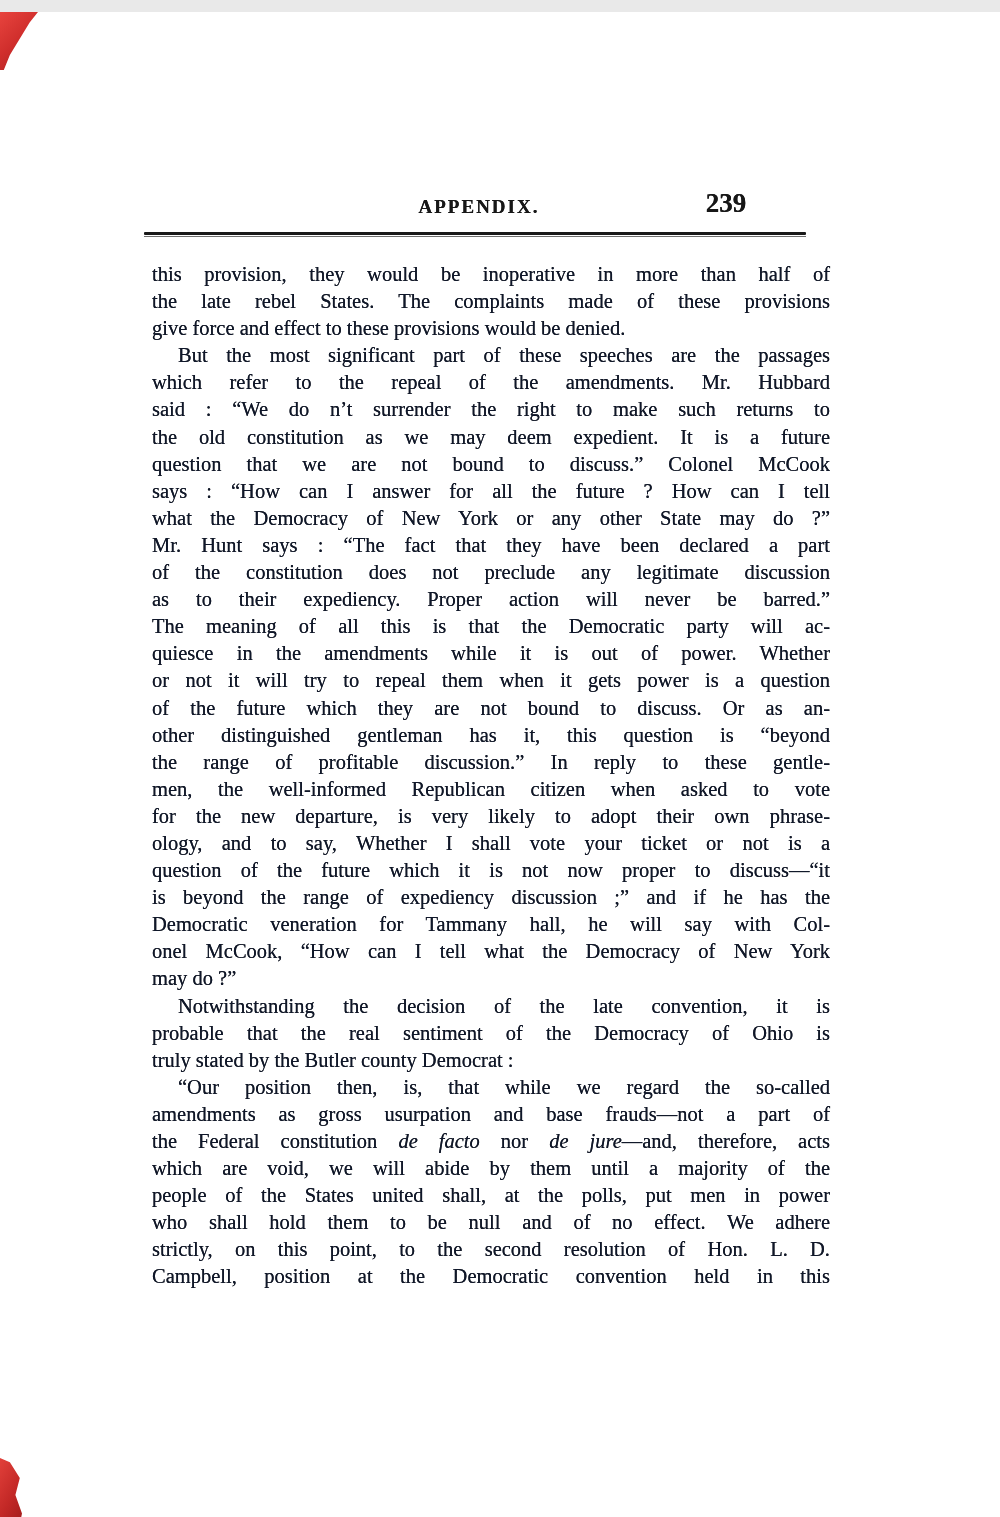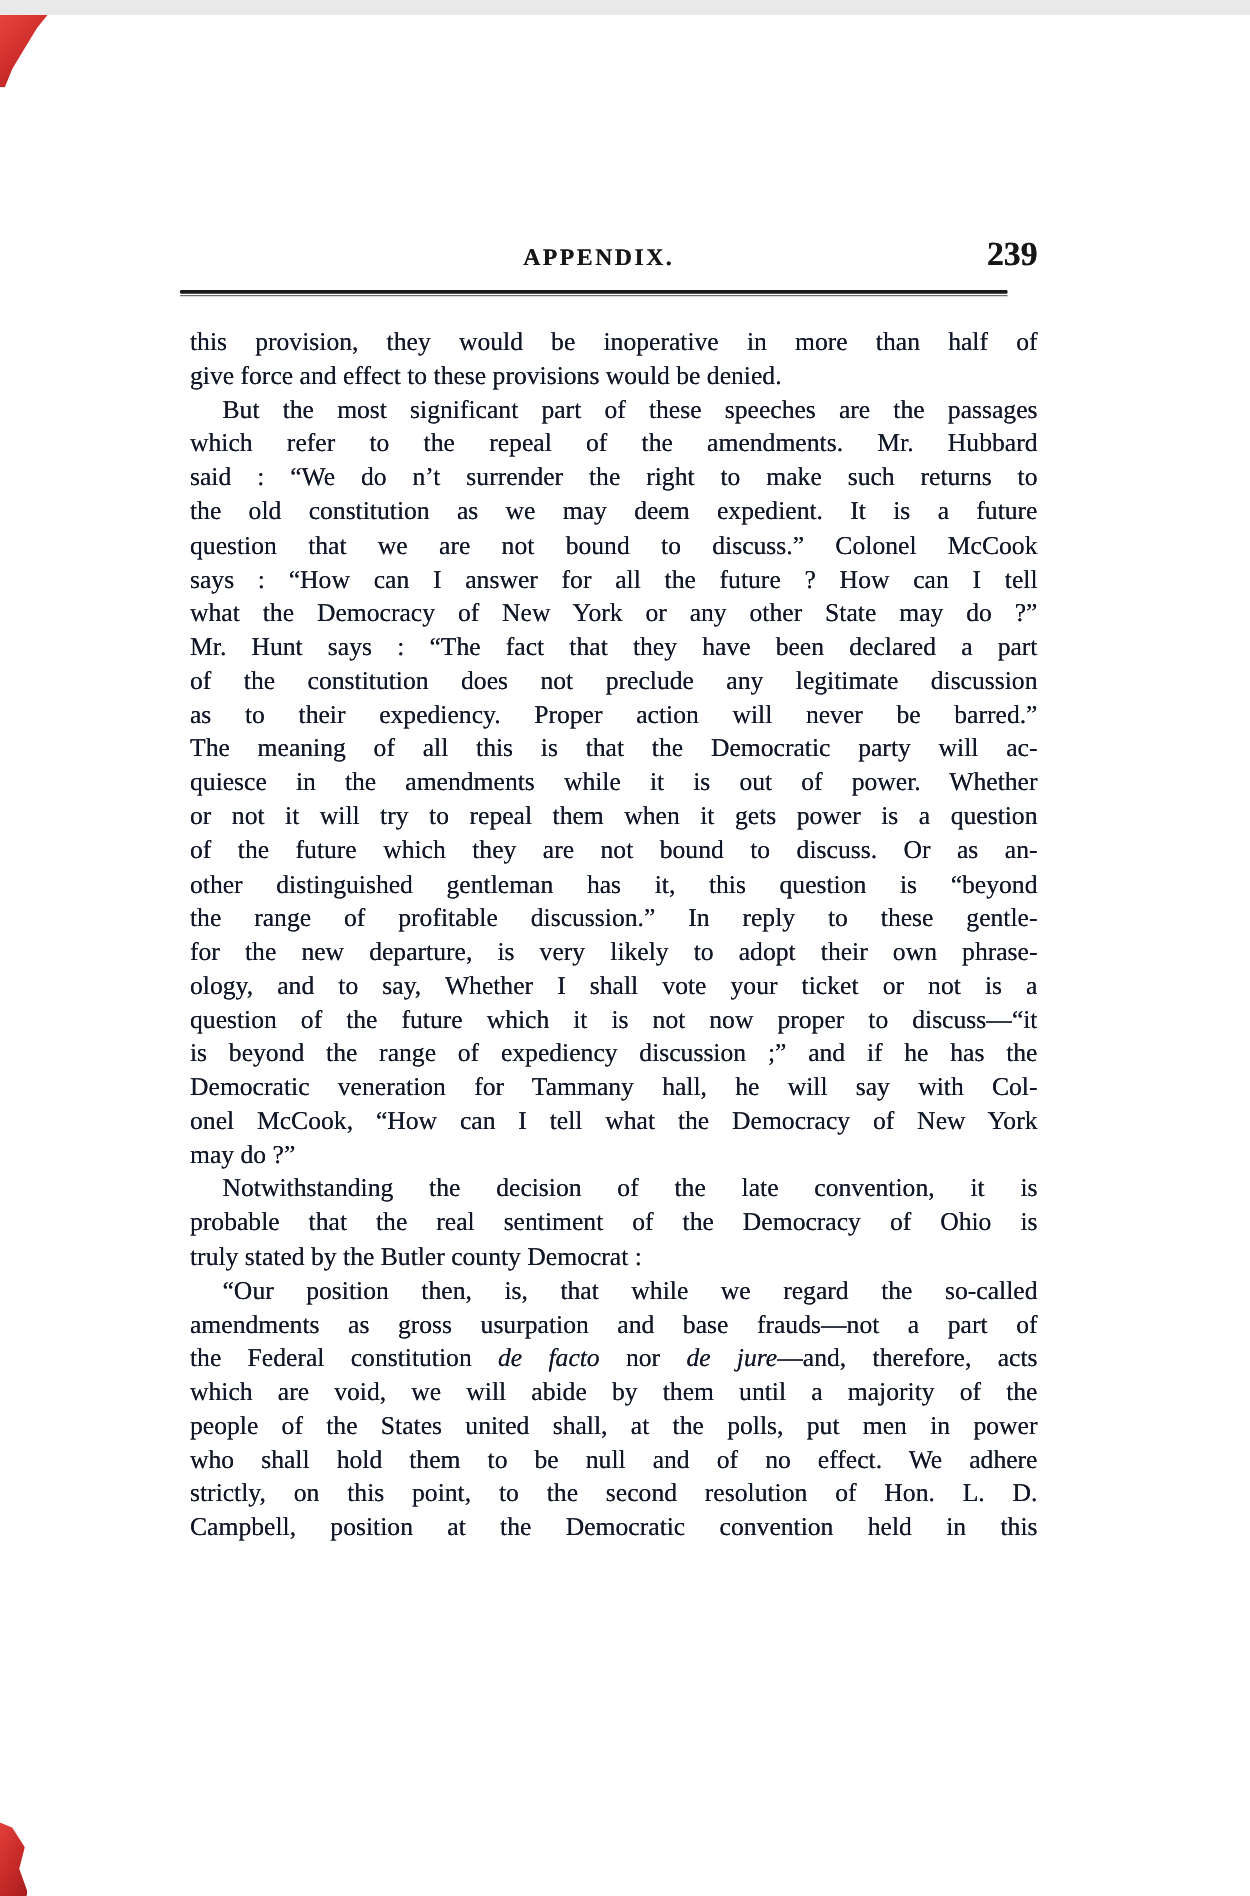--- a/index.html
+++ b/index.html
@@ -25,22 +25,22 @@
   }
   .running-head{
     position:absolute;left:141px;top:182px;width:676px;
     text-align:center;
     font-weight:bold;font-size:19px;line-height:26px;
     letter-spacing:2px;
     color:#171717;
     text-shadow:0 0 .5px #222;
   }
   .page-number{
-    position:absolute;left:724px;top:176px;width:106px;
-    text-align:right;
+    position:absolute;left:673px;top:176px;width:106px;
+    text-align:center;
     font-weight:bold;font-size:27px;line-height:30px;
     color:#171717;
     text-shadow:0 0 .5px #222;
   }
   .head-rule{position:absolute;left:144px;top:220px;width:662px;}
   .head-rule .thick{height:3px;background:#191919;border-radius:1px;}
   .head-rule .thin{height:1px;background:#6e6e6e;margin-top:1px;}
   .body-text{
     position:absolute;left:152px;top:249px;width:678px;
     font-size:20.5px;
@@ -68,37 +68,39 @@
 
   <div class="page-number">239</div>
 
   <div class="head-rule">
     <div class="thick"></div>
     <div class="thin"></div>
   </div>
 
   <div class="body-text" id="body-text">
       <div class="line"><span>this provision, they would be inoperative in more than half of</span></div>
+      <div class="line"><span>the late rebel States.  The complaints made of these provisions</span></div>
       <div class="line last"><span>give force and effect to these provisions would be denied.</span></div>
       <div class="line indent"><span>But the most significant part of these speeches are the passages</span></div>
       <div class="line"><span>which refer to the repeal of the amendments.  Mr. Hubbard</span></div>
       <div class="line"><span>said : “We do n’t surrender the right to make such returns to</span></div>
       <div class="line"><span>the old constitution as we may deem expedient.  It is a future</span></div>
       <div class="line"><span>question that we are not bound to discuss.”  Colonel McCook</span></div>
       <div class="line"><span>says : “How can I answer for all the future ?  How can I tell</span></div>
       <div class="line"><span>what the Democracy of New York or any other State may do ?”</span></div>
       <div class="line"><span>Mr. Hunt says : “The fact that they have been declared a part</span></div>
       <div class="line"><span>of the constitution does not preclude any legitimate discussion</span></div>
       <div class="line"><span>as to their expediency.  Proper action will never be barred.”</span></div>
       <div class="line"><span>The meaning of all this is that the Democratic party will ac-</span></div>
       <div class="line"><span>quiesce in the amendments while it is out of power.  Whether</span></div>
       <div class="line"><span>or not it will try to repeal them when it gets power is a question</span></div>
       <div class="line"><span>of the future which they are not bound to discuss.  Or as an-</span></div>
       <div class="line"><span>other distinguished gentleman has it, this question is “beyond</span></div>
       <div class="line"><span>the range of profitable discussion.”  In reply to these gentle-</span></div>
+      <div class="line"><span>men, the well-informed Republican citizen when asked to vote</span></div>
       <div class="line"><span>for the new departure, is very likely to adopt their own phrase-</span></div>
       <div class="line"><span>ology, and to say, Whether I shall vote your ticket or not is a</span></div>
       <div class="line"><span>question of the future which it is not now proper to discuss—“it</span></div>
       <div class="line"><span>is beyond the range of expediency discussion ;” and if he has the</span></div>
       <div class="line"><span>Democratic veneration for Tammany hall, he will say with Col-</span></div>
       <div class="line"><span>onel McCook, “How can I tell what the Democracy of New York</span></div>
       <div class="line last"><span>may do ?”</span></div>
       <div class="line indent"><span>Notwithstanding the decision of the late convention, it is</span></div>
       <div class="line"><span>probable that the real sentiment of the Democracy of Ohio is</span></div>
       <div class="line last"><span>truly stated by the Butler county Democrat :</span></div>

